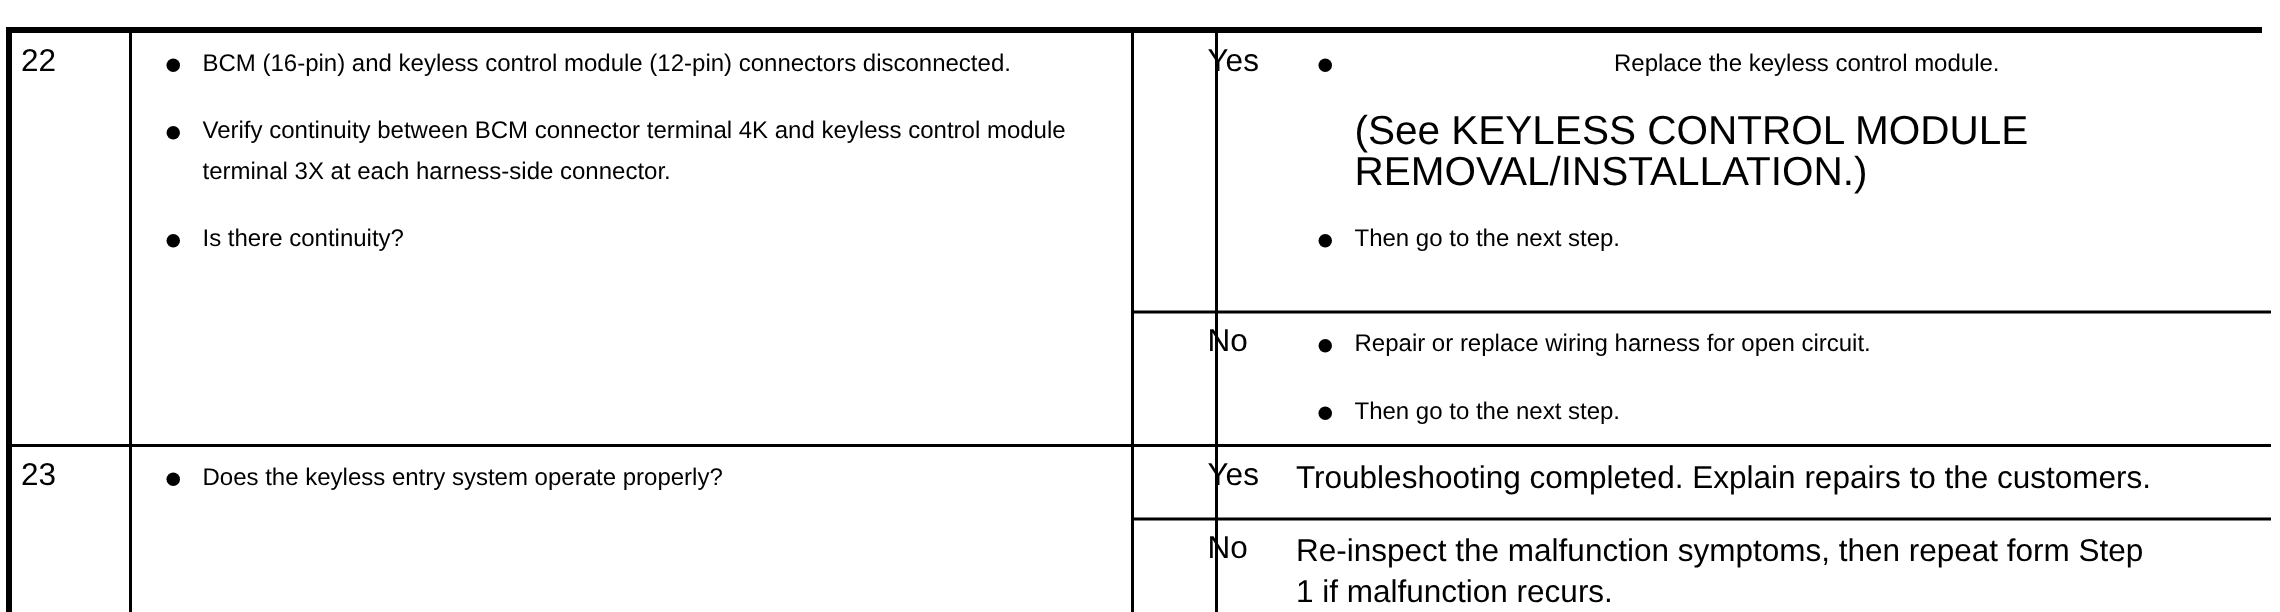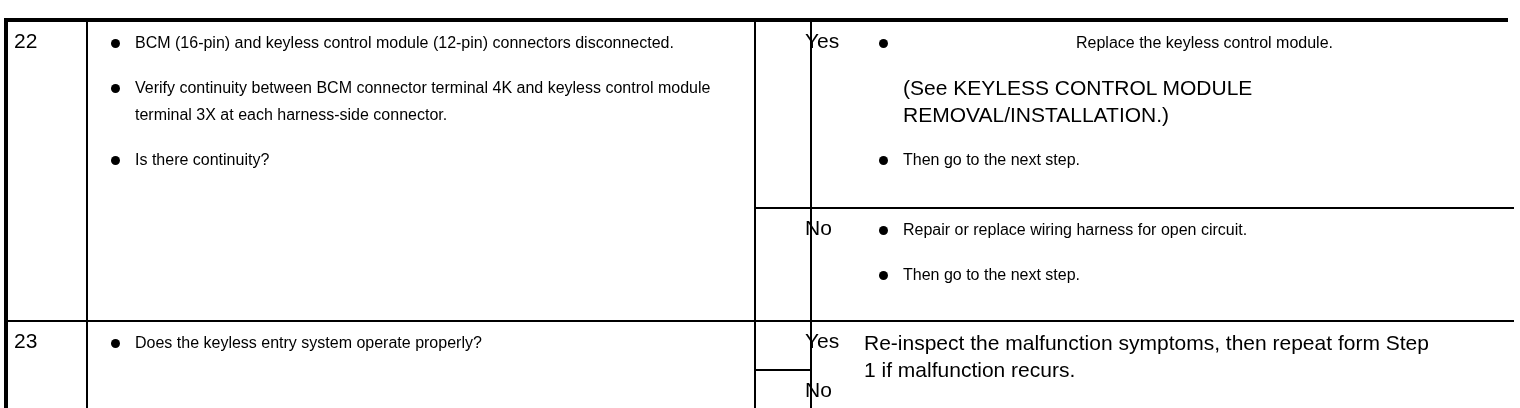--- a/index.html
+++ b/index.html
@@ -102,21 +102,21 @@
     position: absolute;
     left: 15px;
     top: 10px;
     width: 9px;
     height: 9px;
     background: #000000;
     border-radius: 50%;
   }
 
   .sub-note {
-    font-size: 21px;
+    font-size: 27px;
     line-height: 27px;
     padding-left: 39px;
     margin: 18px 0 18px 0;
   }
 
   .nowrap-line { display: block; }
 
   
   .split {
     border-collapse: collapse;
@@ -254,20 +254,25 @@
                   </td>
                 </tr>
               </tbody>
             </table>
           </td>
 
           <td class="col-action" style="padding:0;">
             <table class="split">
               <tbody>
                 <tr>
+                  <td style="height:47px; border-bottom:2px solid #000;">
+                    <div class="plain-text">Troubleshooting completed. Explain repairs to the customers.</div>
+                  </td>
+                </tr>
+                <tr>
                   <td>
                     <div class="plain-text">
                       <span class="nowrap-line">Re-inspect the malfunction symptoms, then repeat form Step</span>
                       <span class="nowrap-line">1 if malfunction recurs.</span>
                     </div>
                   </td>
                 </tr>
               </tbody>
             </table>
           </td>

